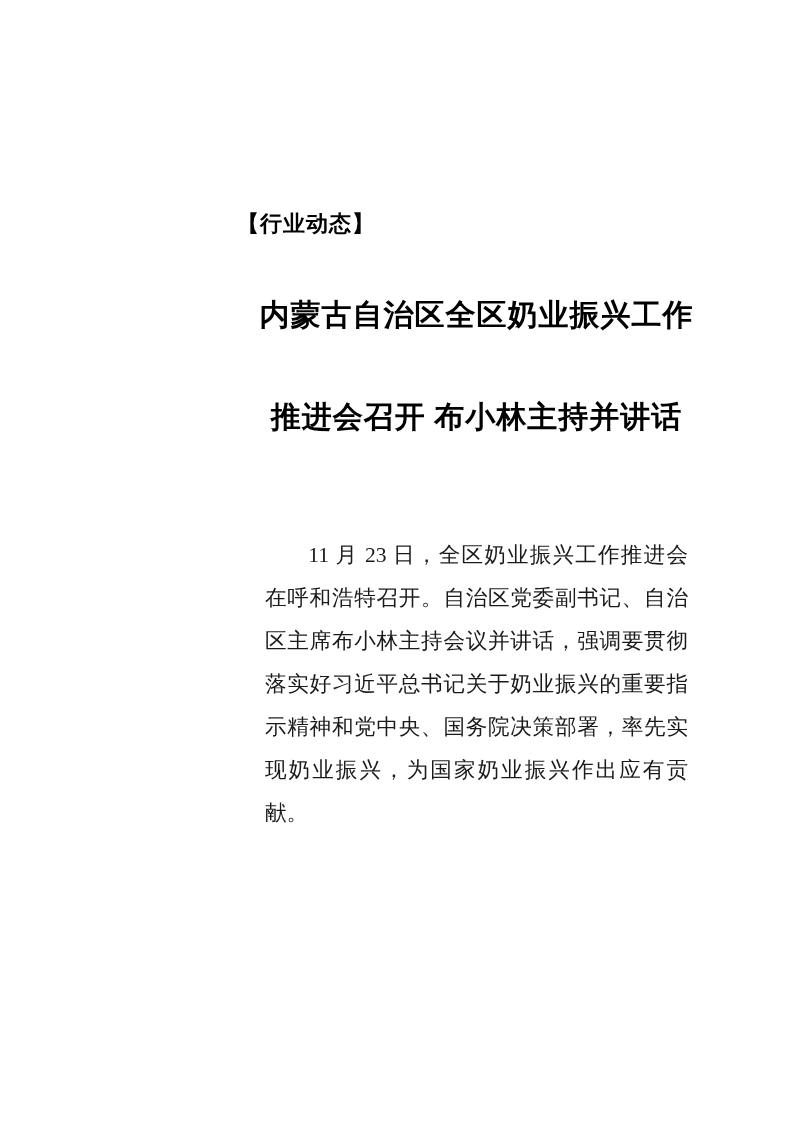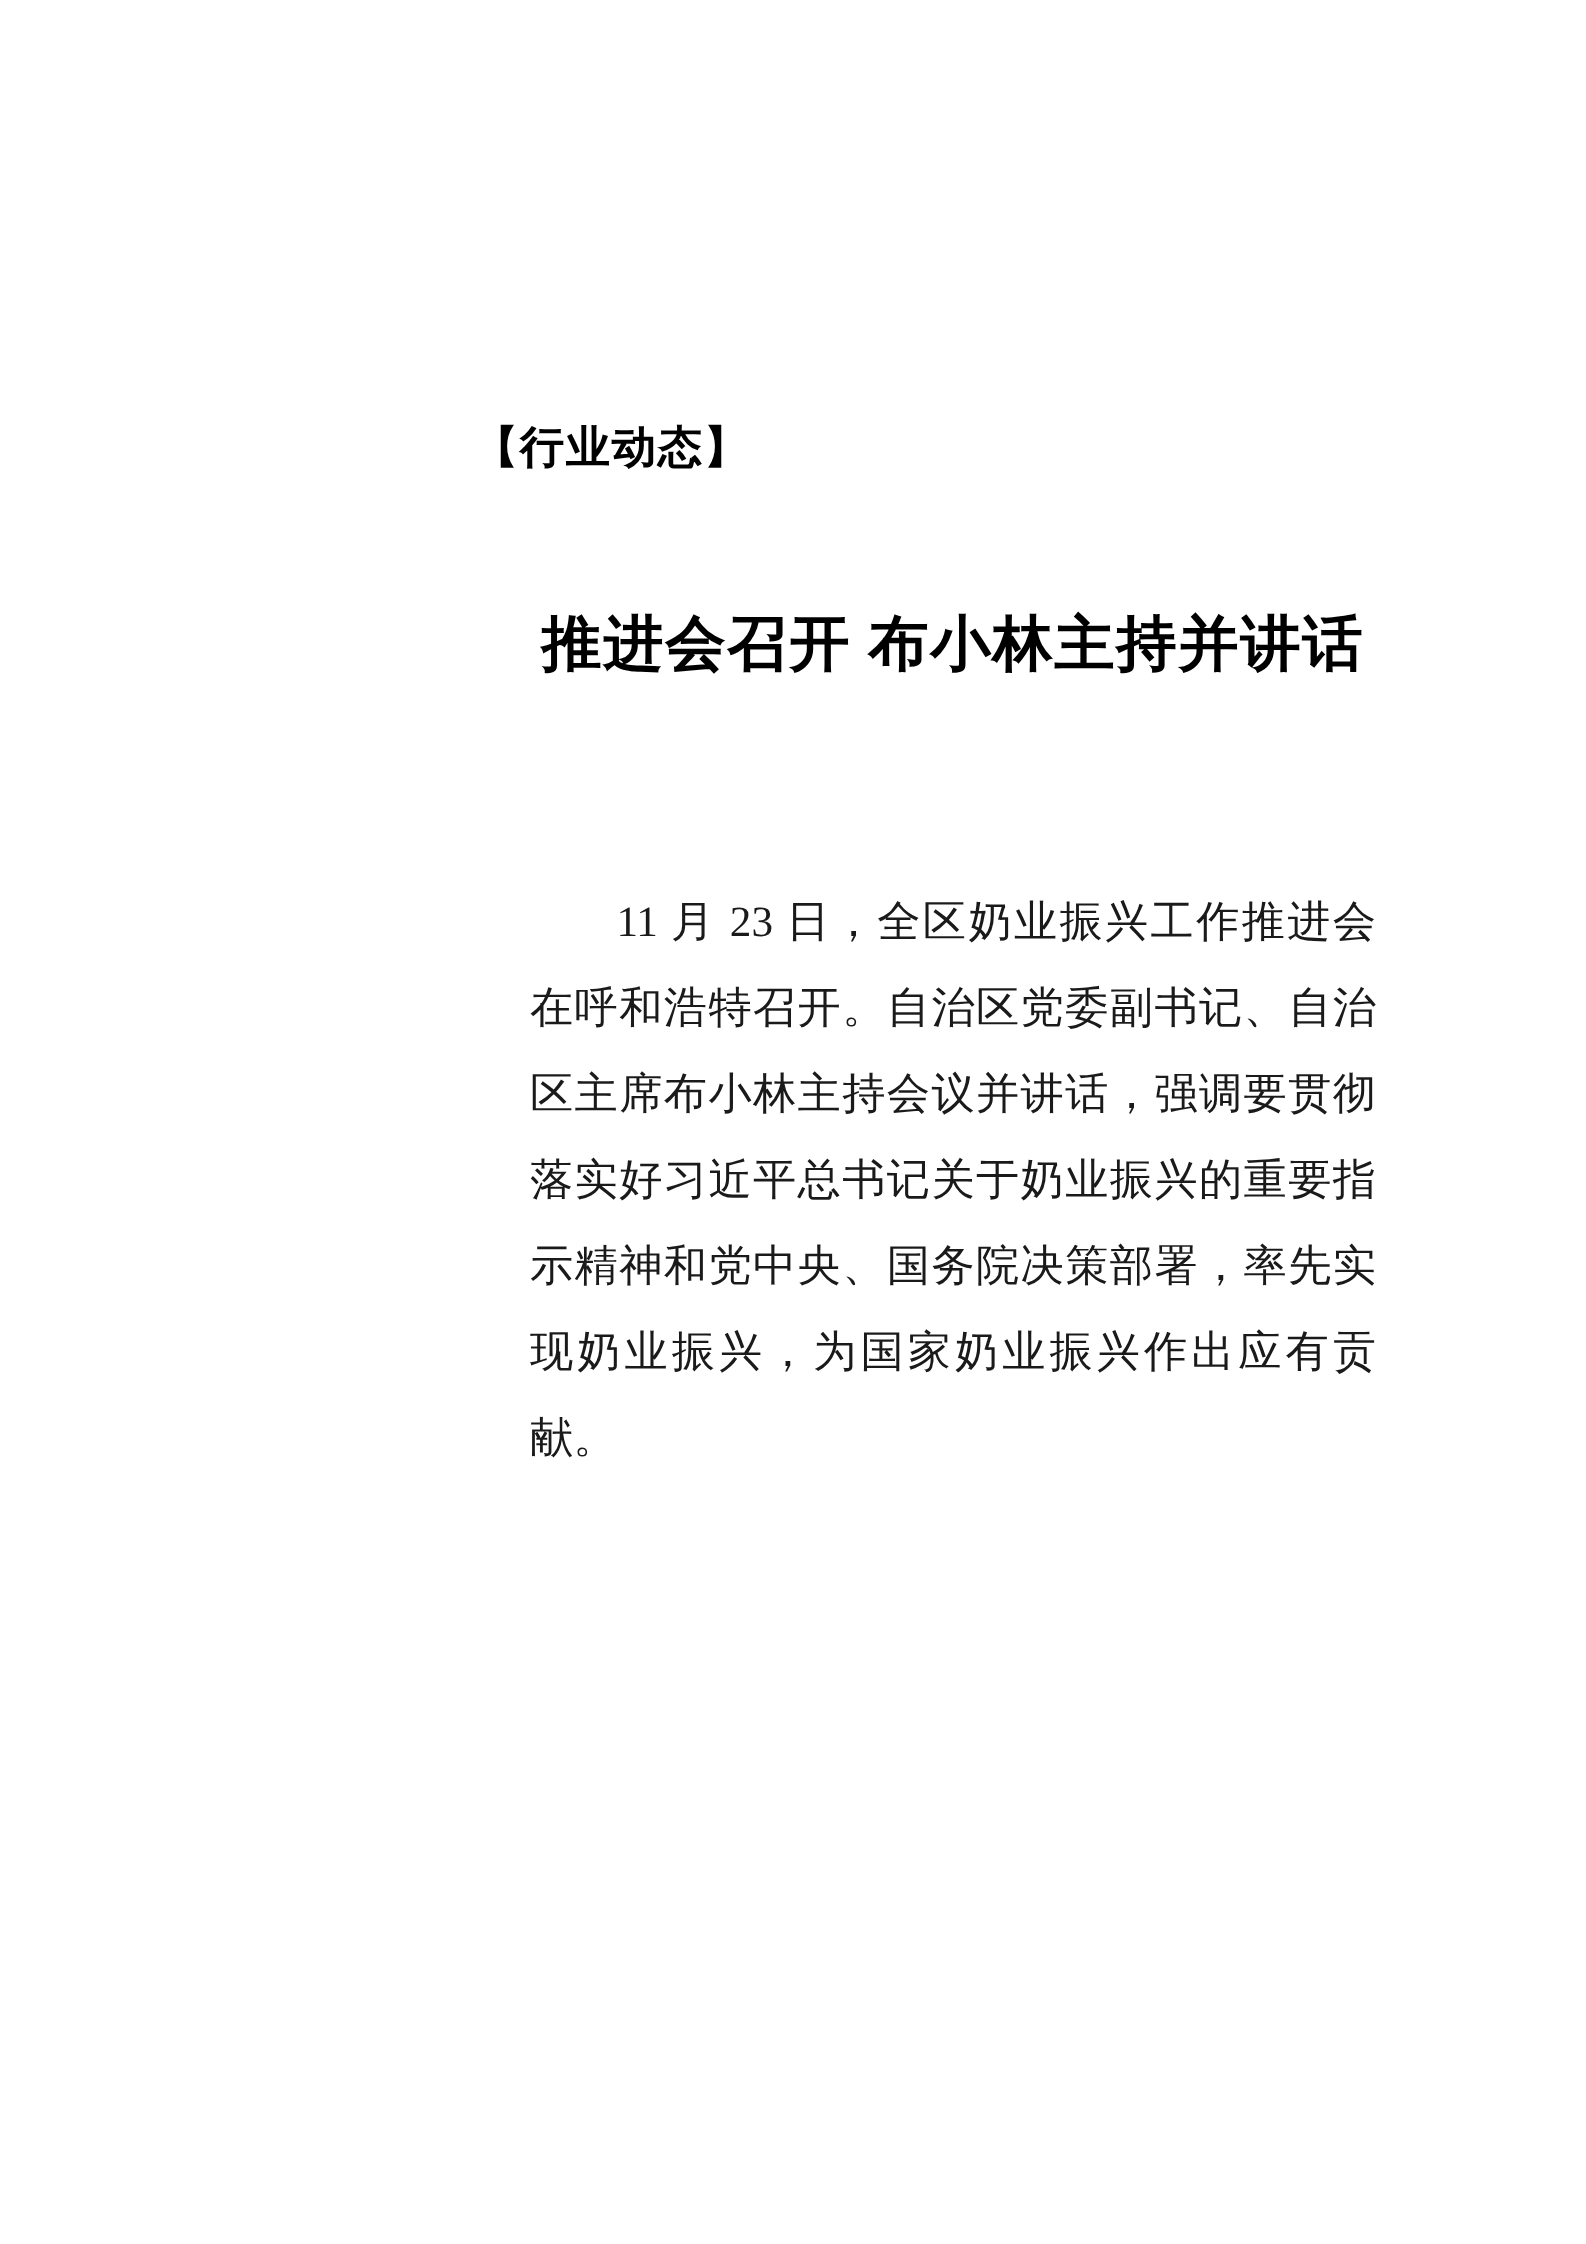--- a/index.html
+++ b/index.html
@@ -65,20 +65,21 @@
     color: #000000;
   }
 </style>
 </head>
 <body>
 
 <div class="page">
   <div class="content">
     <div class="section-header">【行业动态】</div>
 
+    <h1 class="doc-title title-1">内蒙古自治区全区奶业振兴工作</h1>
 
     <h1 class="doc-title title-2">推进会召开 布小林主持并讲话</h1>
 
     <div class="body-text">
       <p>11 月 23 日，全区奶业振兴工作推进会在呼和浩特召开。自治区党委副书记、自治区主席布小林主持会议并讲话，强调要贯彻落实好习近平总书记关于奶业振兴的重要指示精神和党中央、国务院决策部署，率先实现奶业振兴，为国家奶业振兴作出应有贡献。</p>
     </div>
   </div>
 
   <div class="page-footer">- 2 -</div>
 </div>

